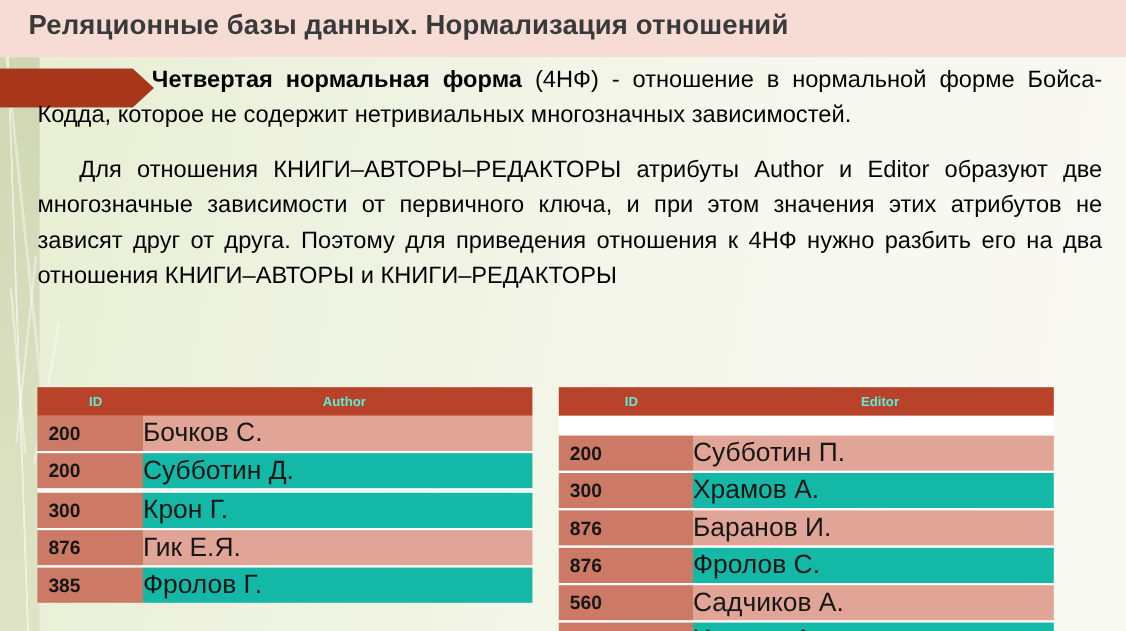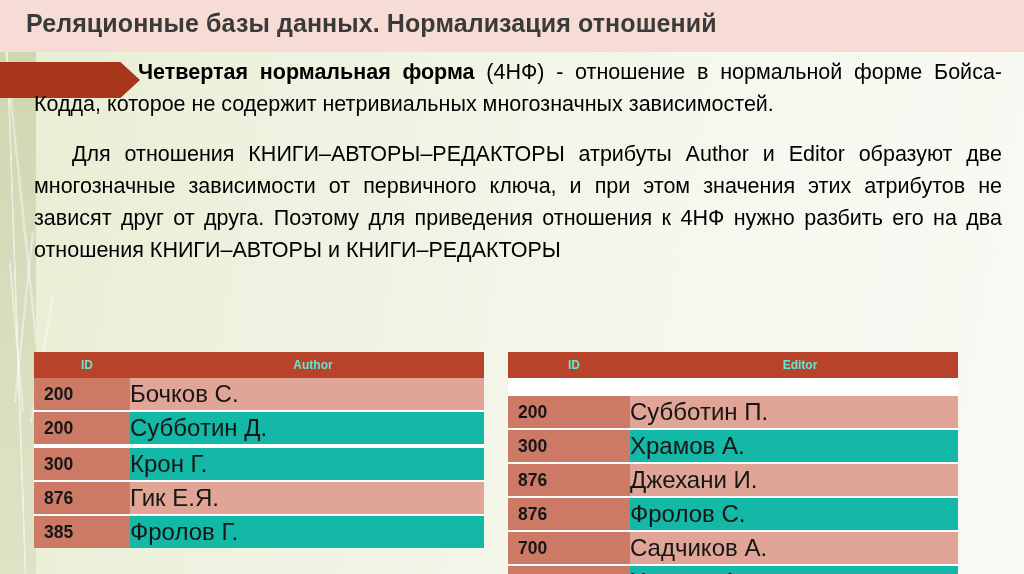--- a/index.html
+++ b/index.html
@@ -250,34 +250,34 @@
         </tr>
       <tr class="row alt">
         <td class="c1">300</td>
         <td class="c2">Храмов А.</td>
       </tr>
       <tr class="sep">
           <td colspan="2"></td>
         </tr>
       <tr class="row">
         <td class="c1">876</td>
-        <td class="c2">Джехани И.</td>
+        <td class="c2">Баранов И.</td>
       </tr>
       <tr class="sep">
           <td colspan="2"></td>
         </tr>
       <tr class="row alt">
         <td class="c1">876</td>
         <td class="c2">Фролов С.</td>
       </tr>
       <tr class="sep">
           <td colspan="2"></td>
         </tr>
       <tr class="row">
-        <td class="c1">700</td>
+        <td class="c1">560</td>
         <td class="c2">Садчиков А.</td>
       </tr>
       <tr class="sep">
           <td colspan="2"></td>
         </tr>
       <tr class="row alt">
         <td class="c1">385</td>
         <td class="c2">Храмов А.</td>
       </tr>
 

